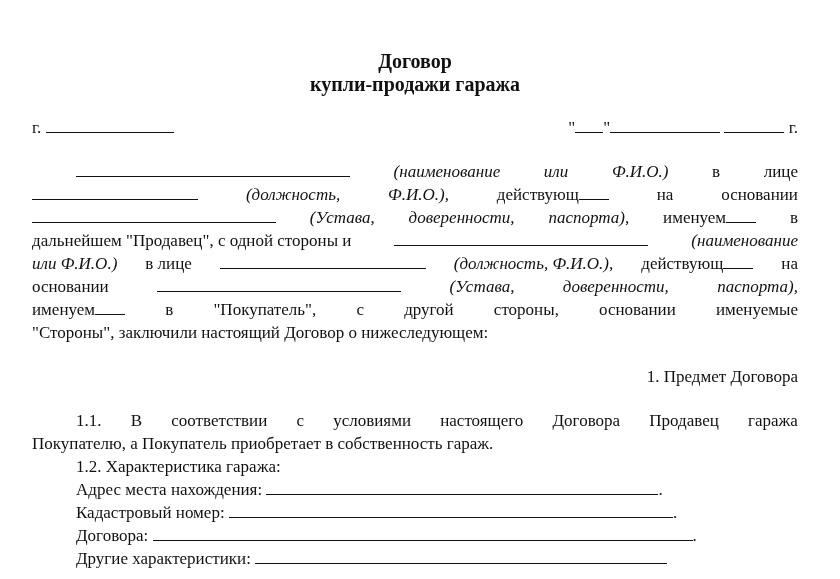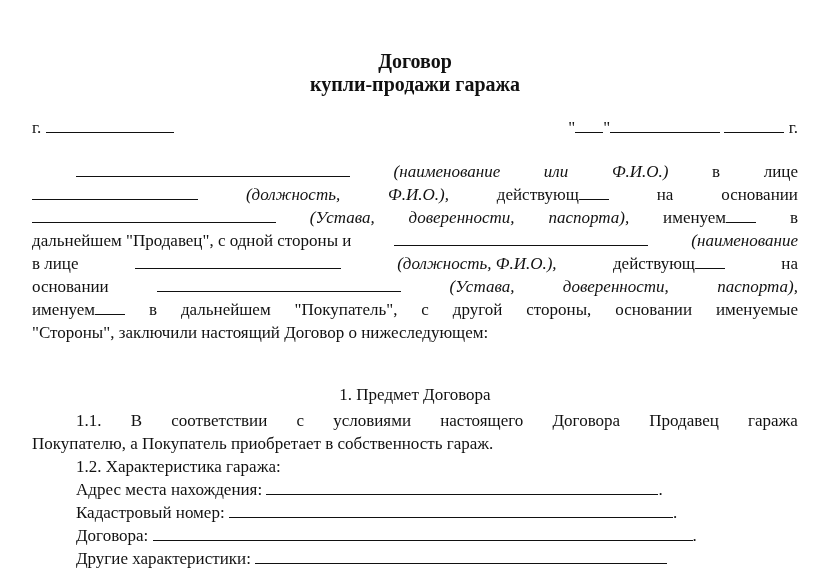--- a/index.html
+++ b/index.html
@@ -11,21 +11,21 @@
   }
   .page { position: absolute; left: 32px; top: 0; width: 766px; }
   .title {
     position: absolute; left: 0; width: 766px; text-align: center;
     font-weight: bold; font-size: 20px;
   }
   .line { position: absolute; left: 0; width: 766px; height: 23px; line-height: 23px; white-space: nowrap; }
   .justify { display: flex; justify-content: space-between; align-items: baseline; }
   .it { font-style: italic; }
   .blank { display: inline-block; border-bottom: 1.3px solid #111; height: 15px; vertical-align: baseline; }
-  .heading { text-align: center; margin-top: 18px; }
+  .heading { text-align: right; }
   .indent { padding-left: 44px; box-sizing: border-box; }
 </style>
 </head>
 <body>
 
 <div class="page">
 
   <div class="title" style="top:50px;">Договор</div>
   <div class="title" style="top:73px;">купли-продажи гаража</div>
 
@@ -68,39 +68,39 @@
     <span>в</span>
   </div>
 
   <div class="line justify" style="top:229px;">
     <span>дальнейшем "Продавец", с одной стороны и</span>
     <span class="blank" style="width:254px;"></span>
     <span class="it">(наименование</span>
   </div>
 
   <div class="line justify" style="top:252px;">
+    <span class="it">или Ф.И.О.)</span>
     <span>в лице</span>
     <span class="blank" style="width:206px;"></span>
     <span class="it">(должность, Ф.И.О.),</span>
     <span><span>действующ</span><span class="blank" style="width:30px;"></span></span>
     <span>на</span>
   </div>
 
   <div class="line justify" style="top:275px;">
     <span>основании</span>
     <span class="blank" style="width:244px;"></span>
     <span class="it">(Устава,</span>
     <span class="it">доверенности,</span>
     <span class="it">паспорта),</span>
   </div>
 
   <div class="line justify" style="top:298px;">
     <span><span>именуем</span><span class="blank" style="width:30px;"></span></span>
     <span>в</span>
-    <span>дальнейшем</span>
     <span>"Покупатель",</span>
     <span>с</span>
     <span>другой</span>
     <span>стороны,</span>
     <span>основании</span>
     <span>именуемые</span>
   </div>
 
   <div class="line" style="top:321px;">"Стороны", заключили настоящий Договор о нижеследующем:</div>
 

